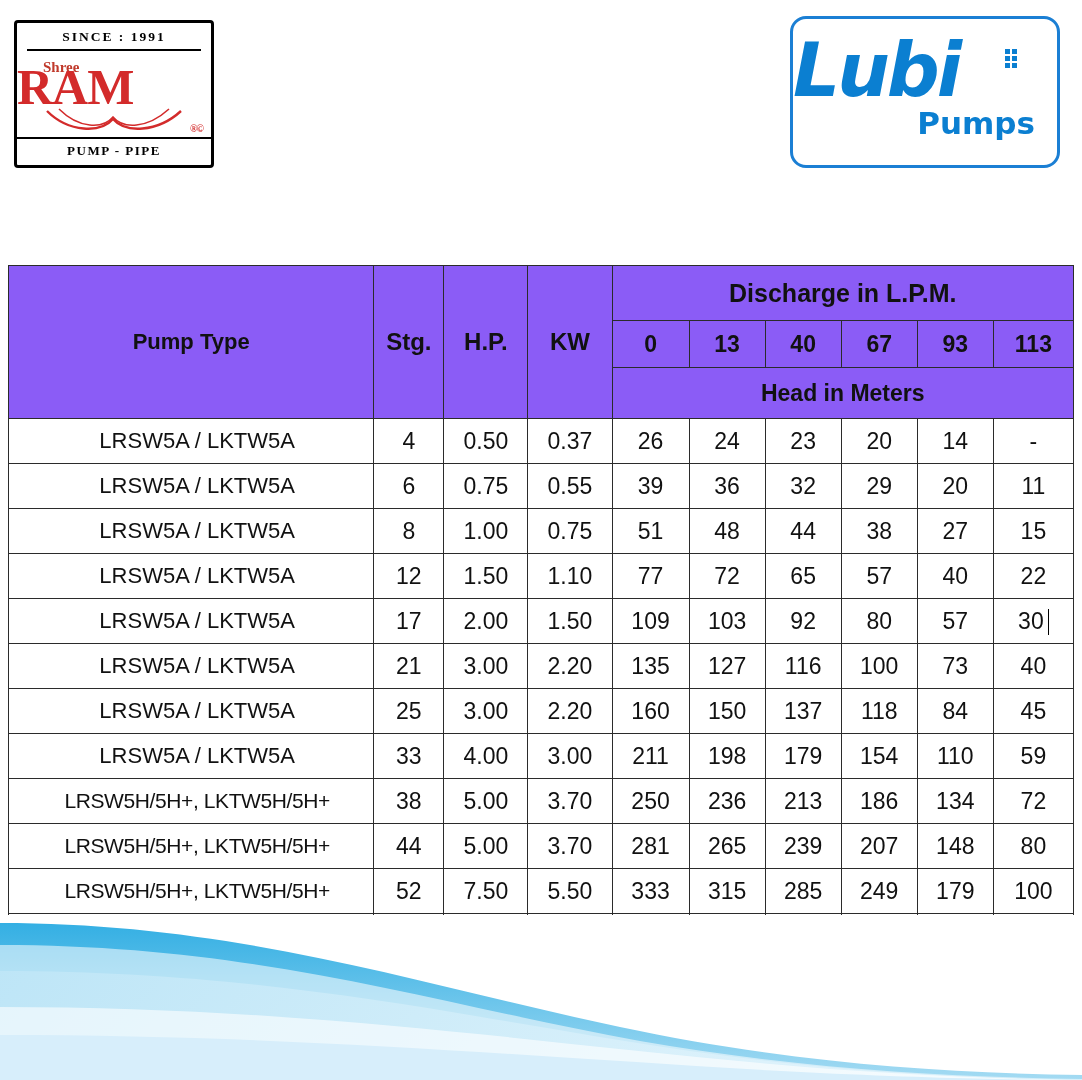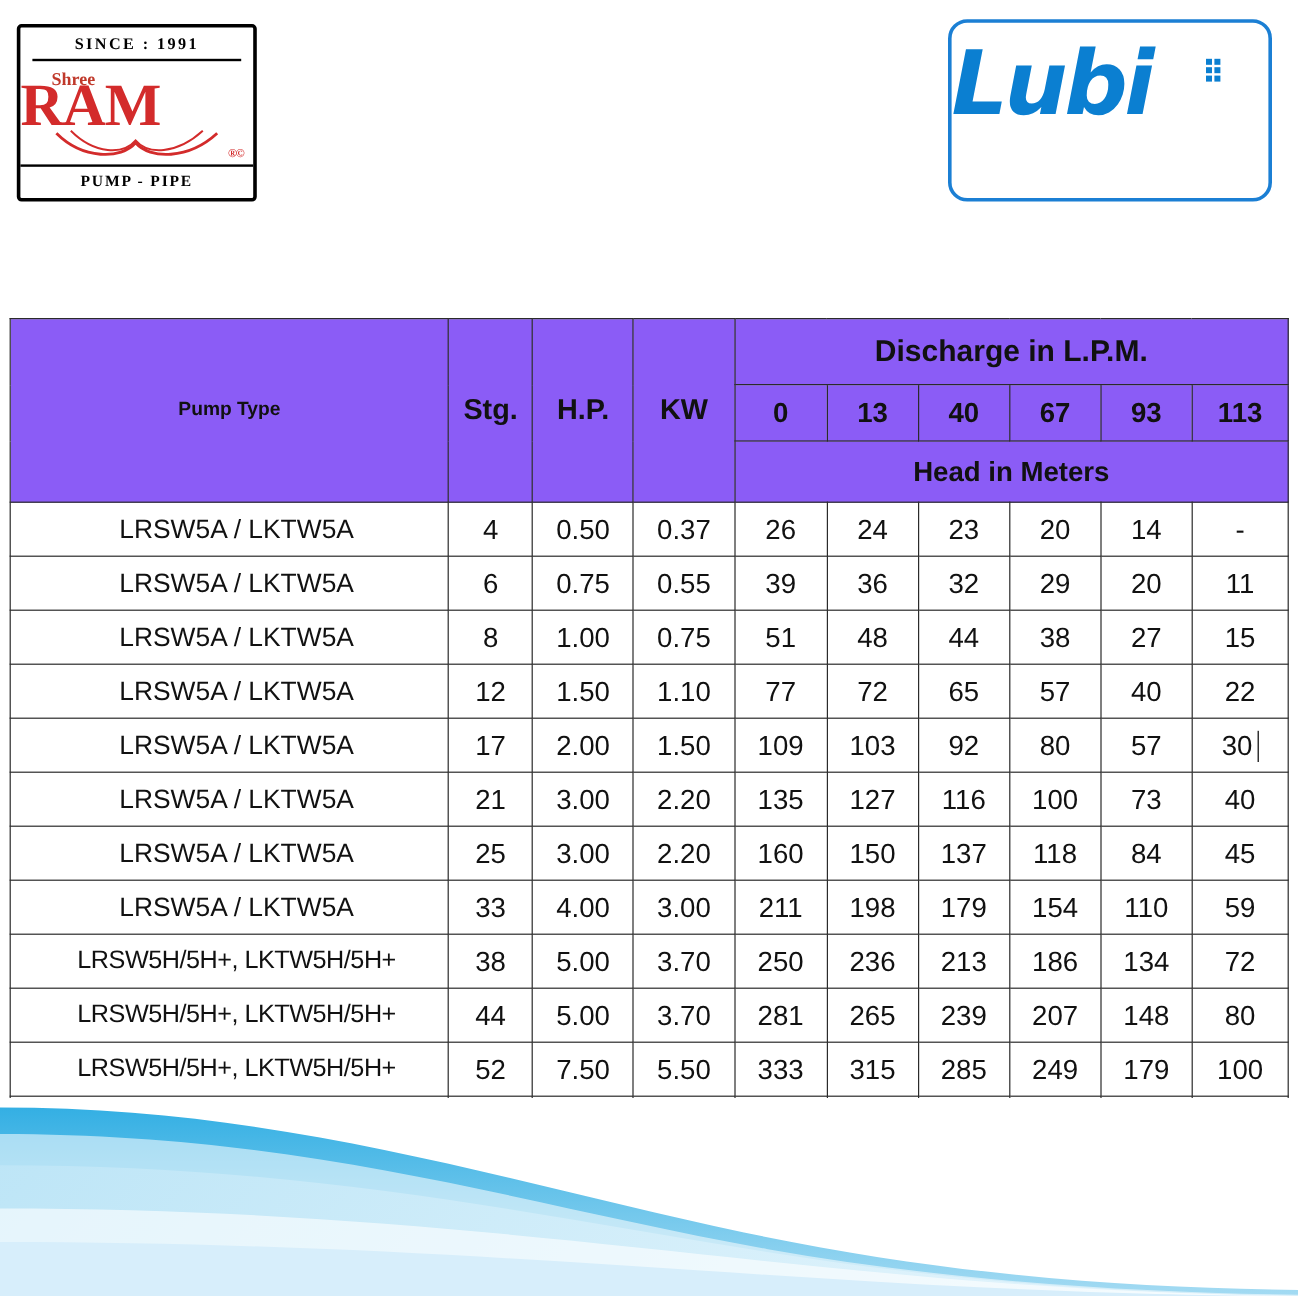--- a/index.html
+++ b/index.html
@@ -160,21 +160,21 @@
   }
   table.spec th, table.spec td {
     border: 1px solid #2b2b2b;
     text-align: center;
     color: #111;
   }
   thead th {
     background: #8b5cf6;
     font-weight: bold;
   }
-  .th-pumptype { font-size: 16px; }
+  .th-pumptype { font-size: 22px; }
   .th-small { font-size: 24px; }
   .th-disch { font-size: 25px; height: 52px; }
   .th-head  { font-size: 23px; height: 48px; }
   .th-q     { font-size: 23px; height: 44px; }
   tbody td {
     font-size: 23px;
     height: 42px;
     background: #ffffff;
   }
   td.pt {
@@ -229,20 +229,21 @@
   <div class="lubi-logo">
     <div class="lubi-dots">
       <i style="left:0;top:0"></i>
         <i style="left:7px;top:0"></i>
       <i style="left:0;top:7px"></i>
         <i style="left:7px;top:7px"></i>
       <i style="left:0;top:14px"></i>
         <i style="left:7px;top:14px"></i>
     </div>
     <div class="lubi-word">Lubi</div>
+    <div class="lubi-pumps">Pumps</div>
   </div>
 </div>
 
 <div class="table-wrap">
   <table class="spec">
     <colgroup>
       <col style="width:365px">
       <col style="width:70px">
       <col style="width:84px">
       <col style="width:84px">

